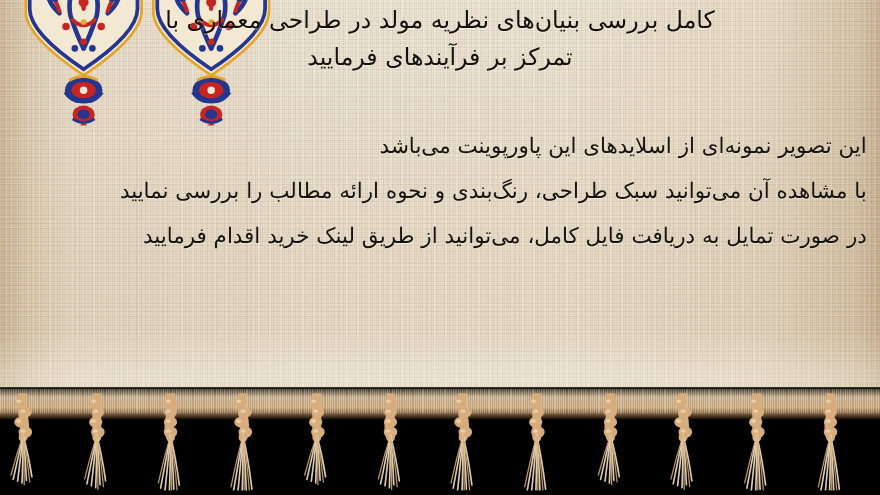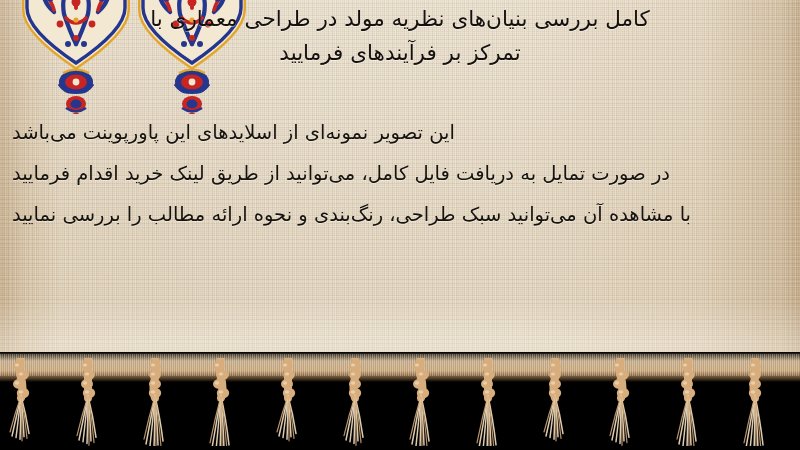--- a/index.html
+++ b/index.html
@@ -111,21 +111,21 @@
     text-shadow:0 1px 0 rgba(255,255,248,.45);
   }
   .title .ln{ display:block; }
   .title .ln2{ }
 
   .body-block{
     position:absolute;
     top:112px;
     right:12px;
     width:776px;
-    text-align:left;
+    text-align:right;
   }
   .body-line{
     display:block;
     font-size:19.5px;
     line-height:41px;
     font-weight:500;
     color:#16120e;
     text-shadow:0 1px 0 rgba(255,255,248,.40);
     white-space:nowrap;
   }
@@ -353,22 +353,22 @@
   </div>
 
   <div class="text-layer">
     <div class="title">
       <span class="ln ln1">کامل بررسی بنیان‌های نظریه مولد در طراحی معماری با</span>
       <span class="ln ln2">تمرکز بر فرآیندهای فرمایید</span>
     </div>
 
     <div class="body-block">
       <span class="body-line">این تصویر نمونه‌ای از اسلایدهای این پاورپوینت می‌باشد</span>
+      <span class="body-line">با مشاهده آن می‌توانید سبک طراحی، رنگ‌بندی و نحوه ارائه مطالب را بررسی نمایید</span>
       <span class="body-line">در صورت تمایل به دریافت فایل کامل، می‌توانید از طریق لینک خرید اقدام فرمایید</span>
-      <span class="body-line">با مشاهده آن می‌توانید سبک طراحی، رنگ‌بندی و نحوه ارائه مطالب را بررسی نمایید</span>
     </div>
   </div>
 
   <div class="fringe-zone">
     <div class="selvedge"></div>
     <div class="selvedge-fuzz"></div>
     <div id="tassel-host">
         <div class="tassel" style="left: 4px;">
           <svg viewBox="0 0 34 88" xmlns="http://www.w3.org/2000/svg">
             <g stroke-linecap="round">

